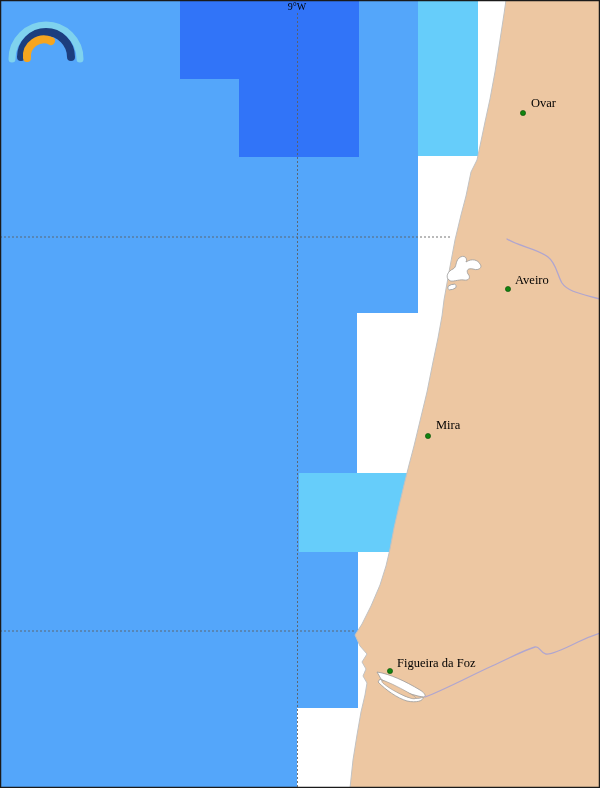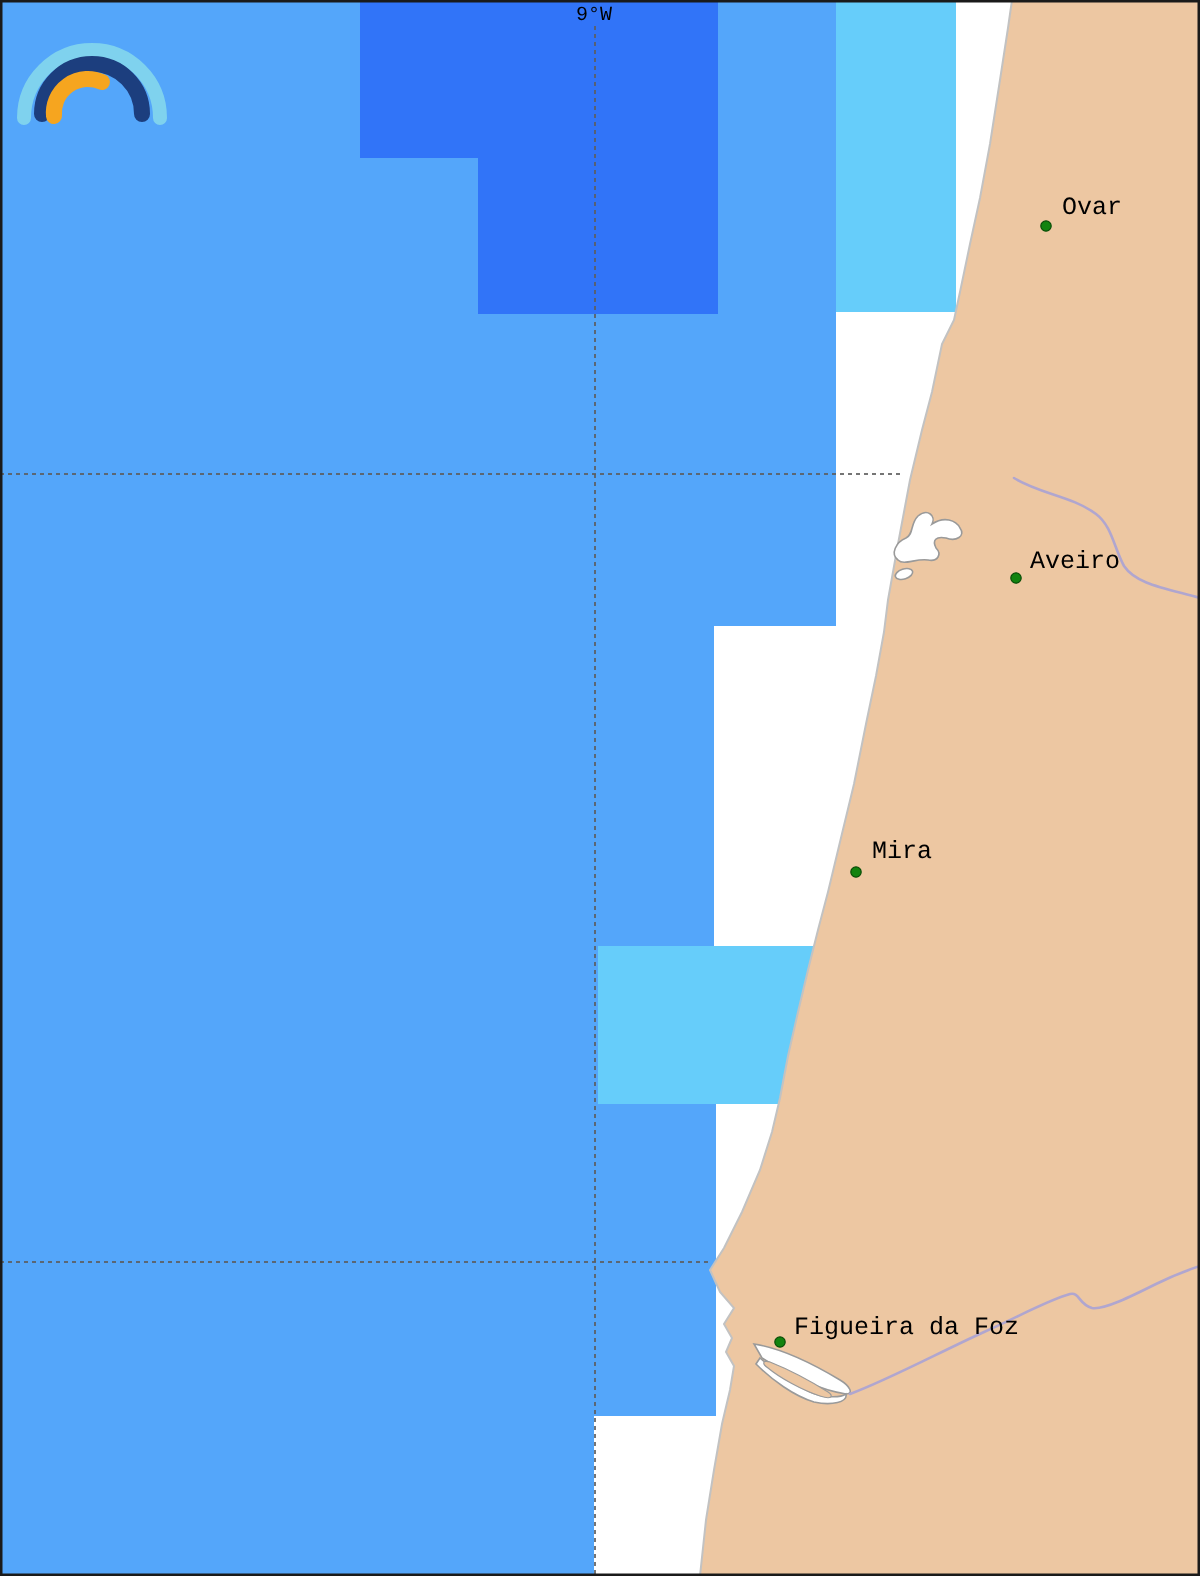--- a/index.html
+++ b/index.html
@@ -1,18 +1,18 @@
 <!DOCTYPE html>
 <html><head>
 <meta charset="utf-8">
 <style>
   html,body{margin:0;padding:0;background:#222;}
   .stage{
     position:relative;width:600px;height:788px;overflow:hidden;
-    font-family:Liberation Mono, monospace;
+    font-family:Liberation Serif, serif;
   }
   .stage svg{display:block;width:600px;height:788px;}
   .coast{stroke:#c2c2c2;stroke-width:1;}
   .water-detail{fill:#ffffff;stroke:#9a9a9a;stroke-width:0.8;}
   .island{stroke:#9a9a9a;stroke-width:0.6;}
   .river{fill:none;stroke-width:1.3;stroke-linecap:round;}
   .gridline{stroke:#5d5d5d;stroke-width:1;stroke-dasharray:2 2;opacity:0.85;}
   .grid-label{font-size:10px;fill:#000;}
   .city-label{font-size:12.5px;fill:#000;}
   .map-border{fill:none;stroke:#1a1a1a;stroke-width:1.5;}

